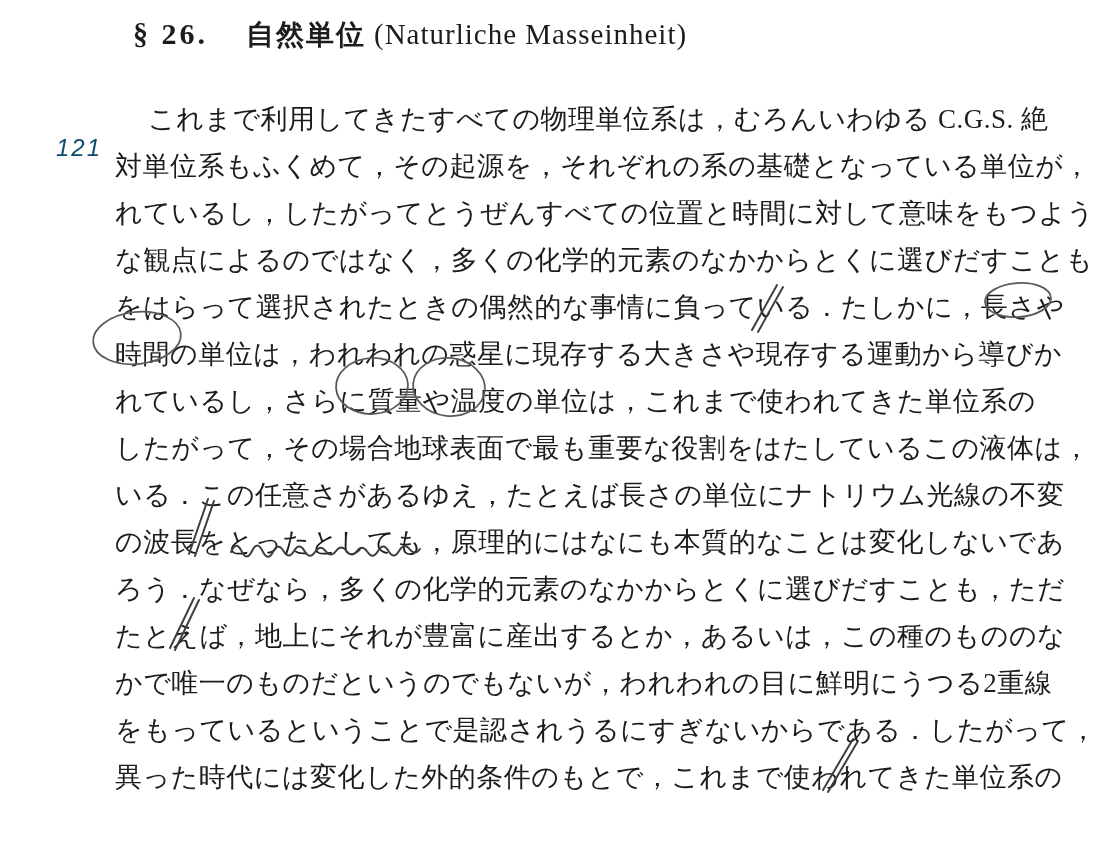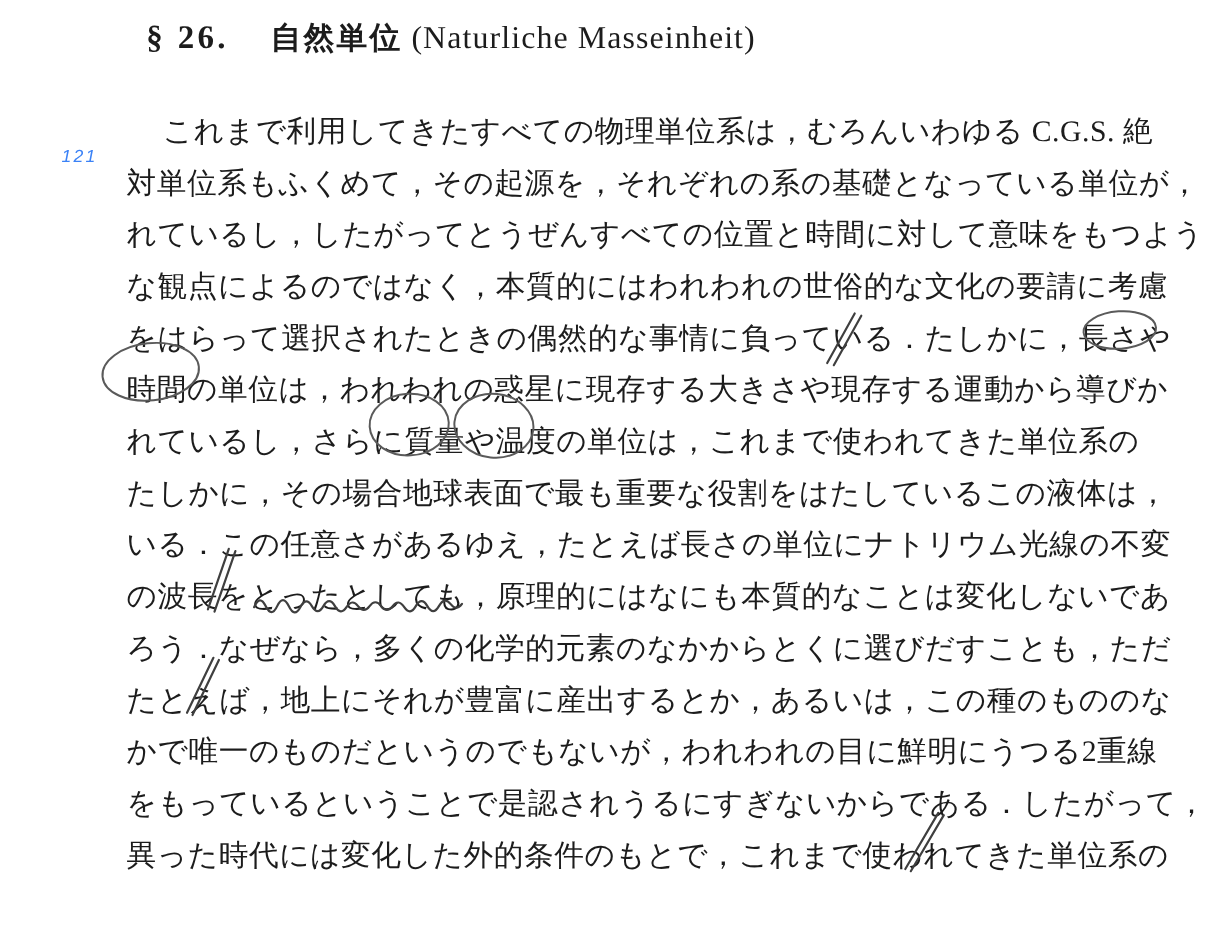--- a/index.html
+++ b/index.html
@@ -41,23 +41,23 @@
     font-size: 29px;
     margin-left: 8px;
     letter-spacing: 1px;
   }
   .margin-num {
     position: absolute;
     left: 56px;
     top: 134px;
     font-family: "Liberation Sans", "DejaVu Sans", sans-serif;
     font-style: italic;
-    font-size: 16px;
+    font-size: 24px;
     letter-spacing: 2px;
-    color: #3b82f6;
+    color: #0c4a6e;
   }
   .body-text {
     position: absolute;
     left: 115px;
     top: 99px;
     width: 992px;
   }
   .line {
     height: 47px;
     line-height: 40px;
@@ -95,25 +95,25 @@
   <div class="title-row">
     <span class="sec-num">§ 26.</span><span class="sec-title">自然単位</span><span class="sec-paren">(Naturliche Masseinheit)</span>
   </div>
 
   <div class="margin-num">121</div>
 
   <div class="body-text">
     <div class="line indent">これまで利用してきたすべての物理単位系は，むろんいわゆる C.G.S. 絶</div>
     <div class="line">対単位系もふくめて，その起源を，それぞれの系の基礎となっている単位が，</div>
     <div class="line">れているし，したがってとうぜんすべての位置と時間に対して意味をもつよう</div>
-    <div class="line">な観点によるのではなく，本質的にはわれわれの世俗的な文化の要請に考慮</div>
+    <div class="line">な観点によるのではなく，多くの化学的元素のなかからとくに選びだすことも</div>
     <div class="line">をはらって選択されたときの偶然的な事情に負っている．たしかに，長さや</div>
     <div class="line">時間の単位は，われわれの惑星に現存する大きさや現存する運動から導びか</div>
     <div class="line">れているし，さらに質量や温度の単位は，これまで使われてきた単位系の</div>
-    <div class="line">たしかに，その場合地球表面で最も重要な役割をはたしているこの液体は，</div>
+    <div class="line">したがって，その場合地球表面で最も重要な役割をはたしているこの液体は，</div>
     <div class="line">いる．この任意さがあるゆえ，たとえば長さの単位にナトリウム光線の不変</div>
     <div class="line">の波長をとったとしても，原理的にはなにも本質的なことは変化しないであ</div>
     <div class="line">ろう．なぜなら，多くの化学的元素のなかからとくに選びだすことも，ただ</div>
     <div class="line">たとえば，地上にそれが豊富に産出するとか，あるいは，この種のもののな</div>
     <div class="line">かで唯一のものだというのでもないが，われわれの目に鮮明にうつる2重線</div>
     <div class="line">をもっているということで是認されうるにすぎないからである．したがって，</div>
     <div class="line">異った時代には変化した外的条件のもとで，これまで使われてきた単位系の</div>
   </div>
 
   <svg class="annot" viewBox="0 0 1113 844" aria-hidden="true">

